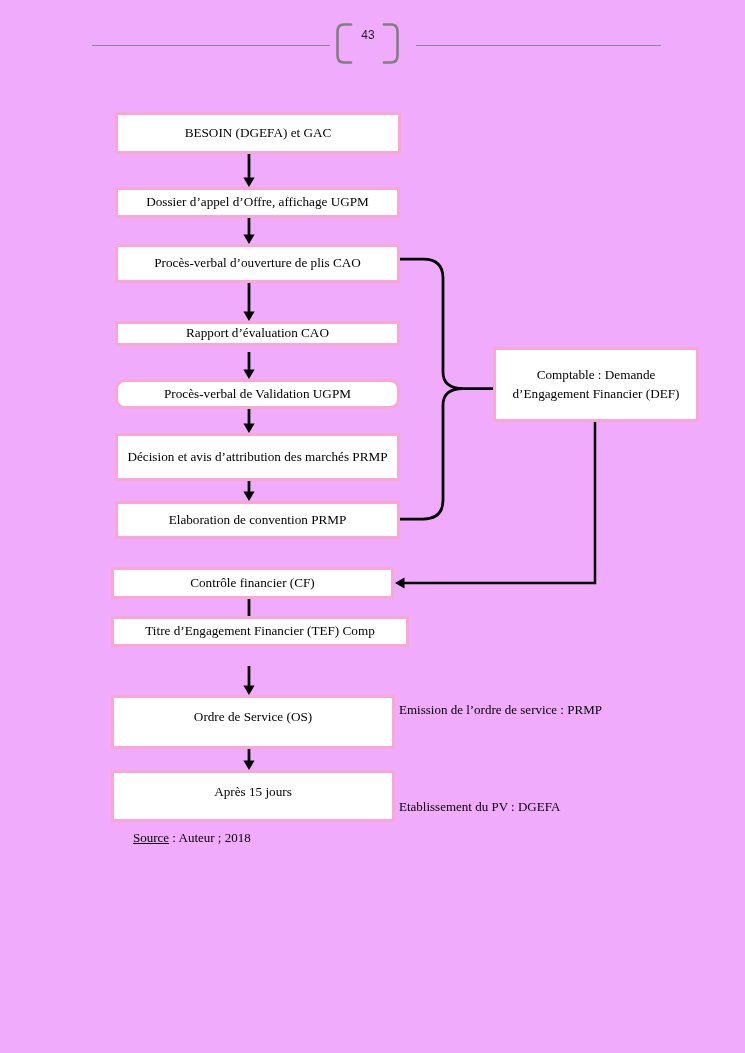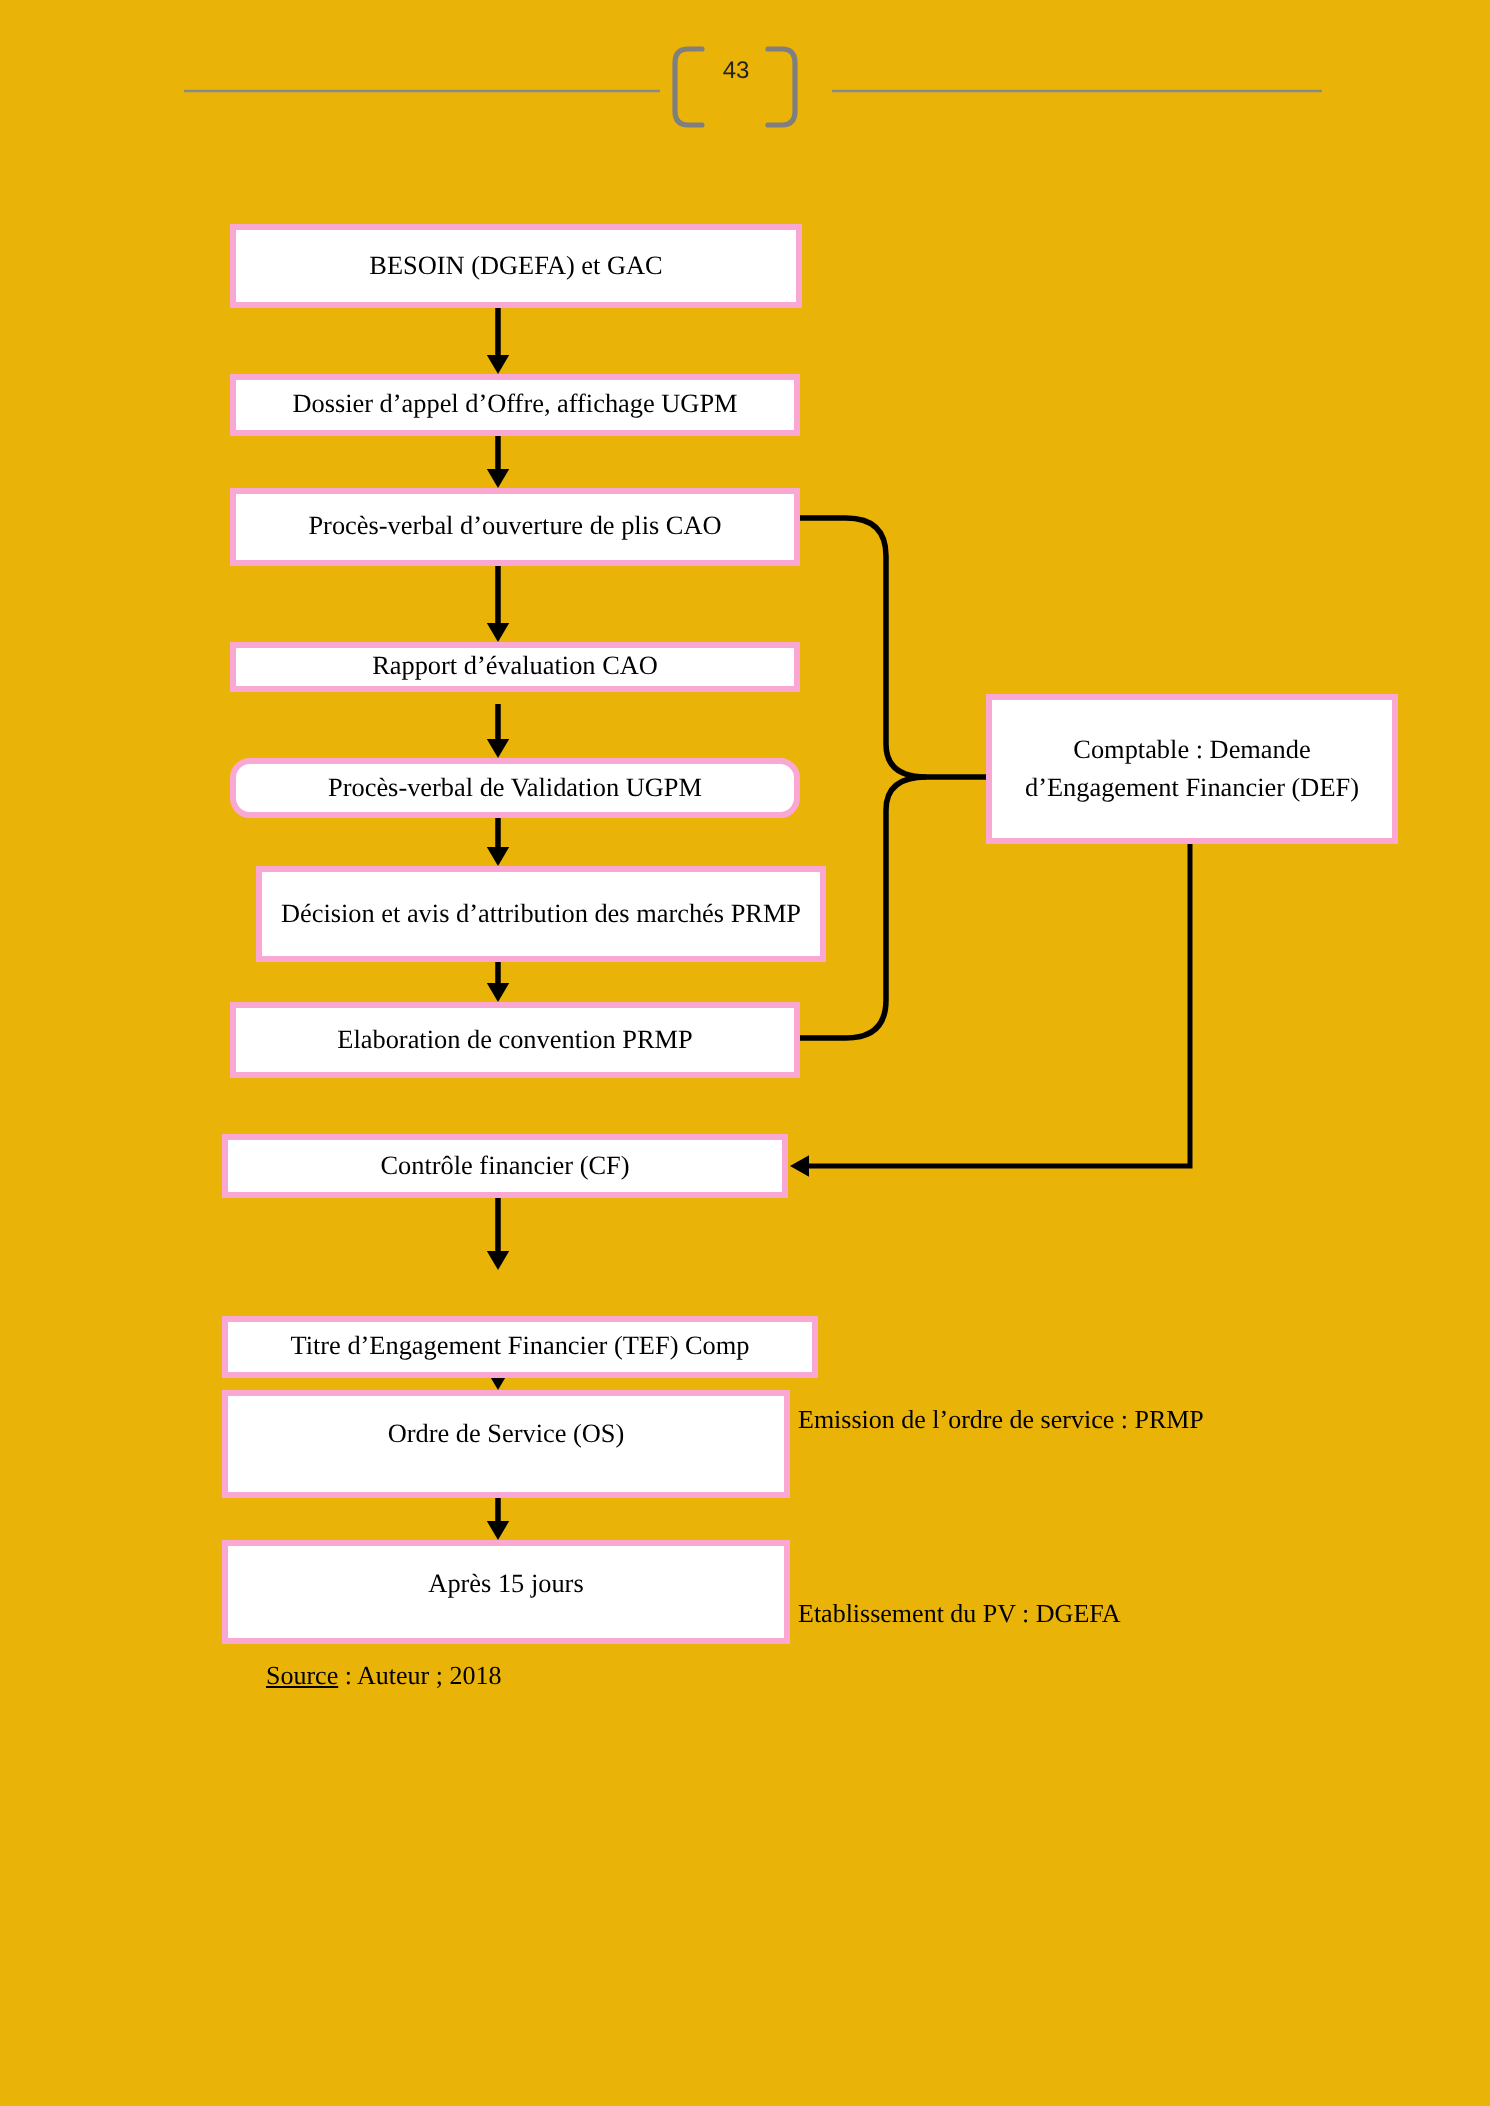--- a/index.html
+++ b/index.html
@@ -1,17 +1,17 @@
 <!DOCTYPE html>
 <html><head>
 <meta charset="utf-8">
 <style>
   html,body{margin:0;padding:0;background:#e9e9e9;}
   .page{
-    position:relative;width:745px;height:1053px;background:#eab308;
+    position:relative;width:745px;height:1053px;background:#f0abfc;
     font-family:"Liberation Serif","DejaVu Serif",serif;color:#000;
     margin:0 auto;overflow:hidden;
   }
   .svg-layer{position:absolute;left:0;top:0;z-index:1;}
   .page-number{
     position:absolute;left:350px;top:28px;width:36px;text-align:center;
     font-family:"Liberation Sans","DejaVu Sans",sans-serif;
     font-size:12px;color:#222;z-index:2;
   }
   .fig-title{
@@ -81,29 +81,29 @@
   <div class="fbox" style="left:115px;top:112px;width:286px;height:42px;">BESOIN (DGEFA) et GAC</div>
 
   <div class="fbox" style="left:115px;top:187px;width:285px;height:31px;">Dossier d’appel d’Offre, affichage UGPM</div>
 
   <div class="fbox" style="left:115px;top:244px;width:285px;height:39px;">Procès-verbal d’ouverture de plis CAO</div>
 
   <div class="fbox" style="left:115px;top:321px;width:285px;height:25px;">Rapport d’évaluation CAO</div>
 
   <div class="fbox" style="left:115px;top:379px;width:285px;height:30px;border-radius:10px;">Procès-verbal de Validation UGPM</div>
 
-  <div class="fbox" style="left:115px;top:433px;width:285px;height:48px;line-height:1.38;margin-left:13px;">Décision et avis d’attribution des marchés PRMP</div>
+  <div class="fbox" style="left:115px;top:433px;width:285px;height:48px;line-height:1.38;">Décision et avis d’attribution des marchés PRMP</div>
 
   <div class="fbox" style="left:115px;top:501px;width:285px;height:38px;">Elaboration de convention PRMP</div>
 
   <div class="fbox" style="left:493px;top:347px;width:206px;height:75px;line-height:1.42;">Comptable : Demande d’Engagement Financier (DEF)</div>
 
   <div class="fbox" style="left:111px;top:567px;width:283px;height:32px;">Contrôle financier (CF)</div>
 
-  <div class="fbox" style="left:111px;top:658px;width:298px;height:31px;">Titre d’Engagement Financier (TEF) Comp</div>
+  <div class="fbox" style="left:111px;top:616px;width:298px;height:31px;">Titre d’Engagement Financier (TEF) Comp</div>
 
   <div class="fbox top-align" style="left:111px;top:695px;width:284px;height:54px;">Ordre de Service (OS)</div>
 
   <div class="fbox top-align" style="left:111px;top:770px;width:284px;height:52px;">Après 15 jours</div>
 
   <div class="annotation" style="left:399px;top:702px;">Emission de l’ordre de service : PRMP</div>
 
   <div class="annotation" style="left:399px;top:799px;">Etablissement du PV : DGEFA</div>
 
   <div class="source-line">

